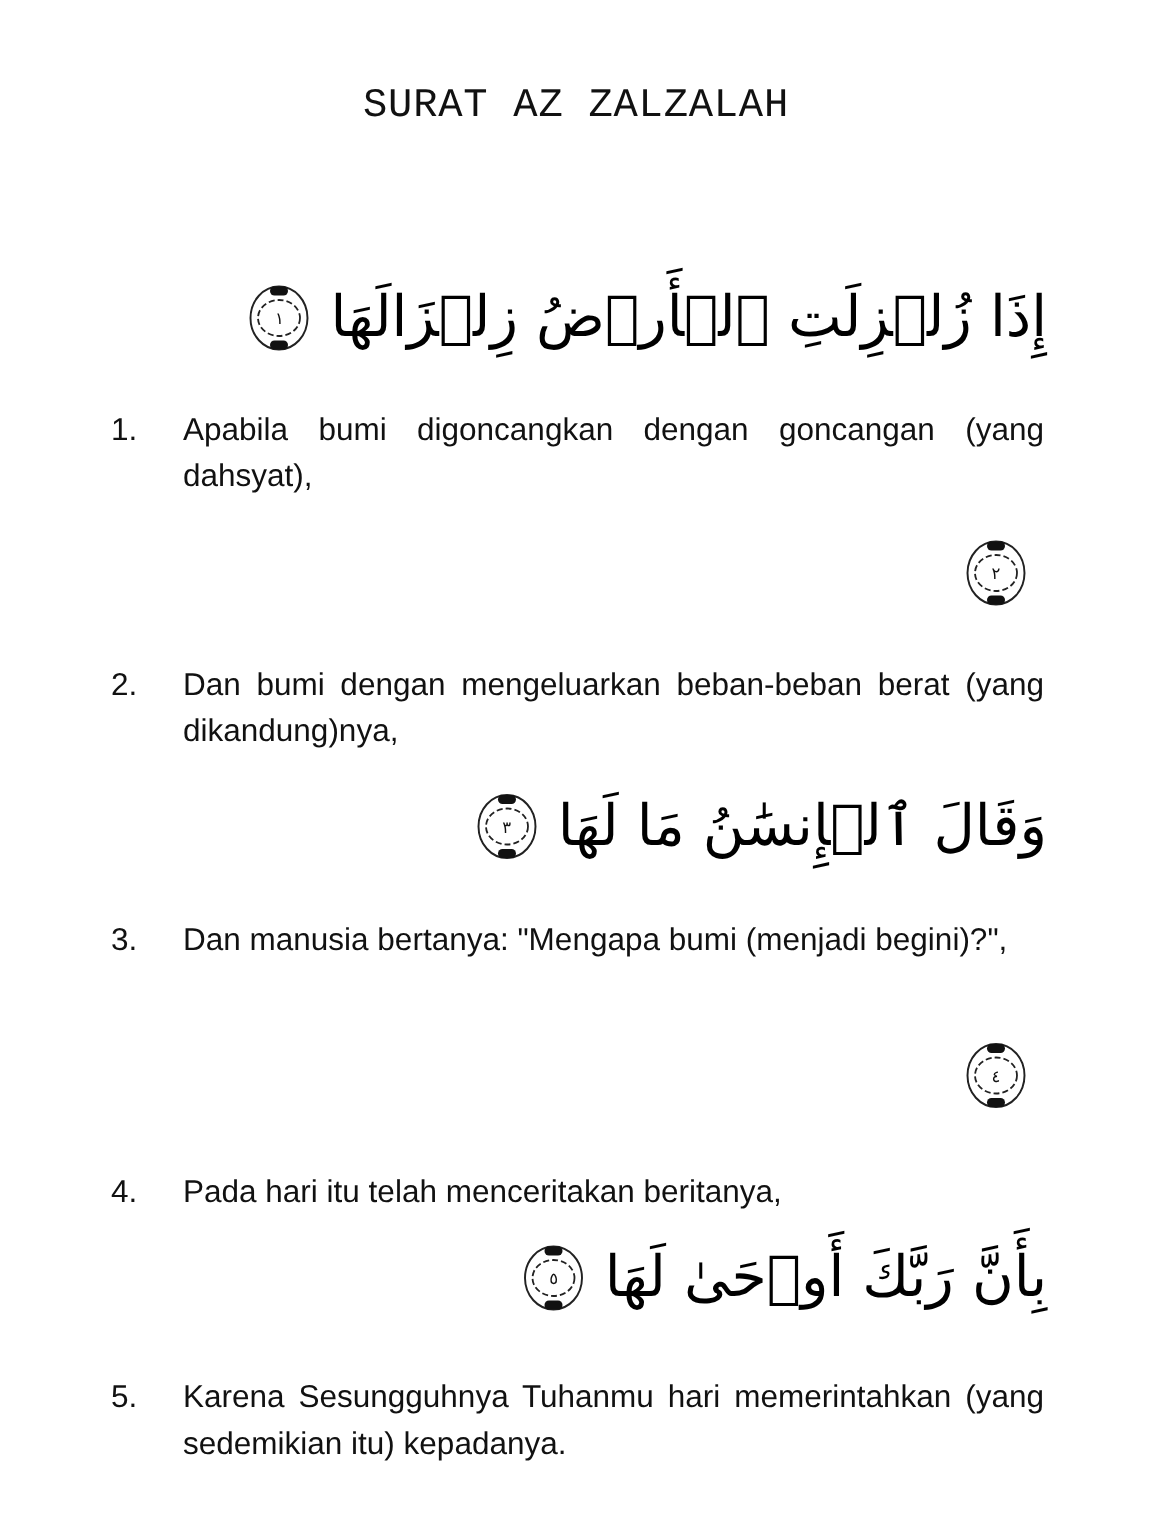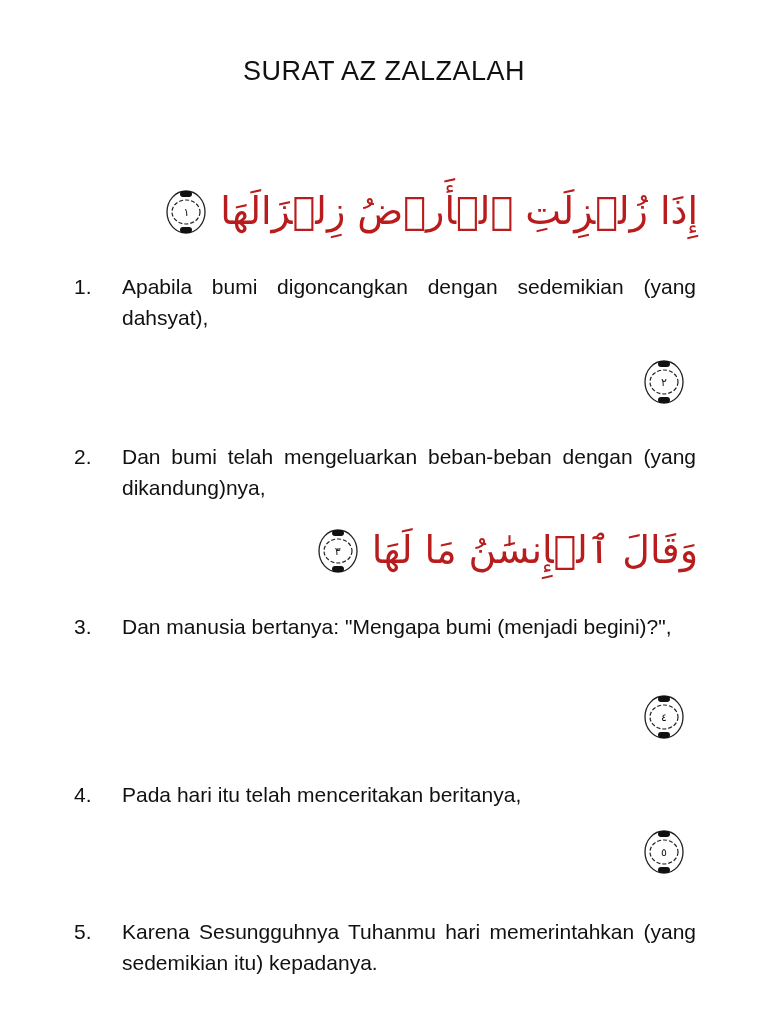--- a/index.html
+++ b/index.html
@@ -18,40 +18,40 @@
       position: absolute;
       left: 0; top: 0;
       width: 768px; height: 1024px;
     }
     .title {
       position: absolute;
       top: 56px;
       left: 0;
       width: 768px;
       text-align: center;
-      font-family: Liberation Sans, sans-serif;
+      font-family: Liberation Mono, monospace;
       font-size: 27px;
       letter-spacing: 0.5px;
       color: #111;
     }
     .ayah {
       position: absolute;
       right: 70px;
       display: flex;
       flex-direction: row;
       align-items: center;
       direction: ltr;
     }
     .ayah-text {
       font-family: "DejaVu Sans", sans-serif;
       font-size: 38px;
       direction: rtl;
       unicode-bidi: isolate;
       white-space: nowrap;
-      color: #b91c1c;
+      color: #000000;
       line-height: 1.2;
     }
     .marker {
       width: 44px;
       height: 48px;
       margin-right: 12px;
       position: relative;
       flex: 0 0 auto;
     }
     .marker svg { width: 44px; height: 48px; display: block; }
@@ -101,38 +101,38 @@
         <rect x="16" y="3" width="12" height="6" rx="3" fill="#111"></rect>
         <rect x="16" y="39" width="12" height="6" rx="3" fill="#111"></rect>
       </svg>
       <span class="marker-num">١</span>
     </div>
     <div class="ayah-text">إِذَا زُلۡزِلَتِ ٱلۡأَرۡضُ زِلۡزَالَهَا</div>
   </div>
 
   <div class="tr" style="top:271px;">
     <span class="tr-num">1.</span>
-    <span class="tr-text">Apabila bumi digoncangkan dengan sedemikian (yang dahsyat),</span>
+    <span class="tr-text">Apabila bumi digoncangkan dengan goncangan (yang dahsyat),</span>
   </div>
 
   <div class="ayah" style="top:358px;">
     <div class="marker">
       <svg viewBox="0 0 44 48">
         <ellipse cx="22" cy="24" rx="19" ry="21" fill="none" stroke="#222" stroke-width="1.3"></ellipse>
         <ellipse cx="22" cy="24" rx="14" ry="12" fill="none" stroke="#222" stroke-width="1.2" stroke-dasharray="4 2"></ellipse>
         <rect x="16" y="3" width="12" height="6" rx="3" fill="#111"></rect>
         <rect x="16" y="39" width="12" height="6" rx="3" fill="#111"></rect>
       </svg>
       <span class="marker-num">٢</span>
     </div>
   </div>
 
   <div class="tr" style="top:441px;">
     <span class="tr-num">2.</span>
-    <span class="tr-text">Dan bumi telah mengeluarkan beban-beban dengan (yang dikandung)nya,</span>
+    <span class="tr-text">Dan bumi dengan mengeluarkan beban-beban berat (yang dikandung)nya,</span>
   </div>
 
   <div class="ayah" style="top:527px;">
     <div class="marker">
       <svg viewBox="0 0 44 48">
         <ellipse cx="22" cy="24" rx="19" ry="21" fill="none" stroke="#222" stroke-width="1.3"></ellipse>
         <ellipse cx="22" cy="24" rx="14" ry="12" fill="none" stroke="#222" stroke-width="1.2" stroke-dasharray="4 2"></ellipse>
         <rect x="16" y="3" width="12" height="6" rx="3" fill="#111"></rect>
         <rect x="16" y="39" width="12" height="6" rx="3" fill="#111"></rect>
       </svg>
@@ -166,20 +166,21 @@
   <div class="ayah" style="top:828px;">
     <div class="marker">
       <svg viewBox="0 0 44 48">
         <ellipse cx="22" cy="24" rx="19" ry="21" fill="none" stroke="#222" stroke-width="1.3"></ellipse>
         <ellipse cx="22" cy="24" rx="14" ry="12" fill="none" stroke="#222" stroke-width="1.2" stroke-dasharray="4 2"></ellipse>
         <rect x="16" y="3" width="12" height="6" rx="3" fill="#111"></rect>
         <rect x="16" y="39" width="12" height="6" rx="3" fill="#111"></rect>
       </svg>
       <span class="marker-num">٥</span>
     </div>
+    <div class="ayah-text">بِأَنَّ رَبَّكَ أَوۡحَىٰ لَهَا</div>
   </div>
 
   <div class="tr" style="top:916px;">
     <span class="tr-num">5.</span>
     <span class="tr-text">Karena Sesungguhnya Tuhanmu hari memerintahkan (yang sedemikian itu) kepadanya.</span>
   </div>
 
 </div>
 
 </body></html>

